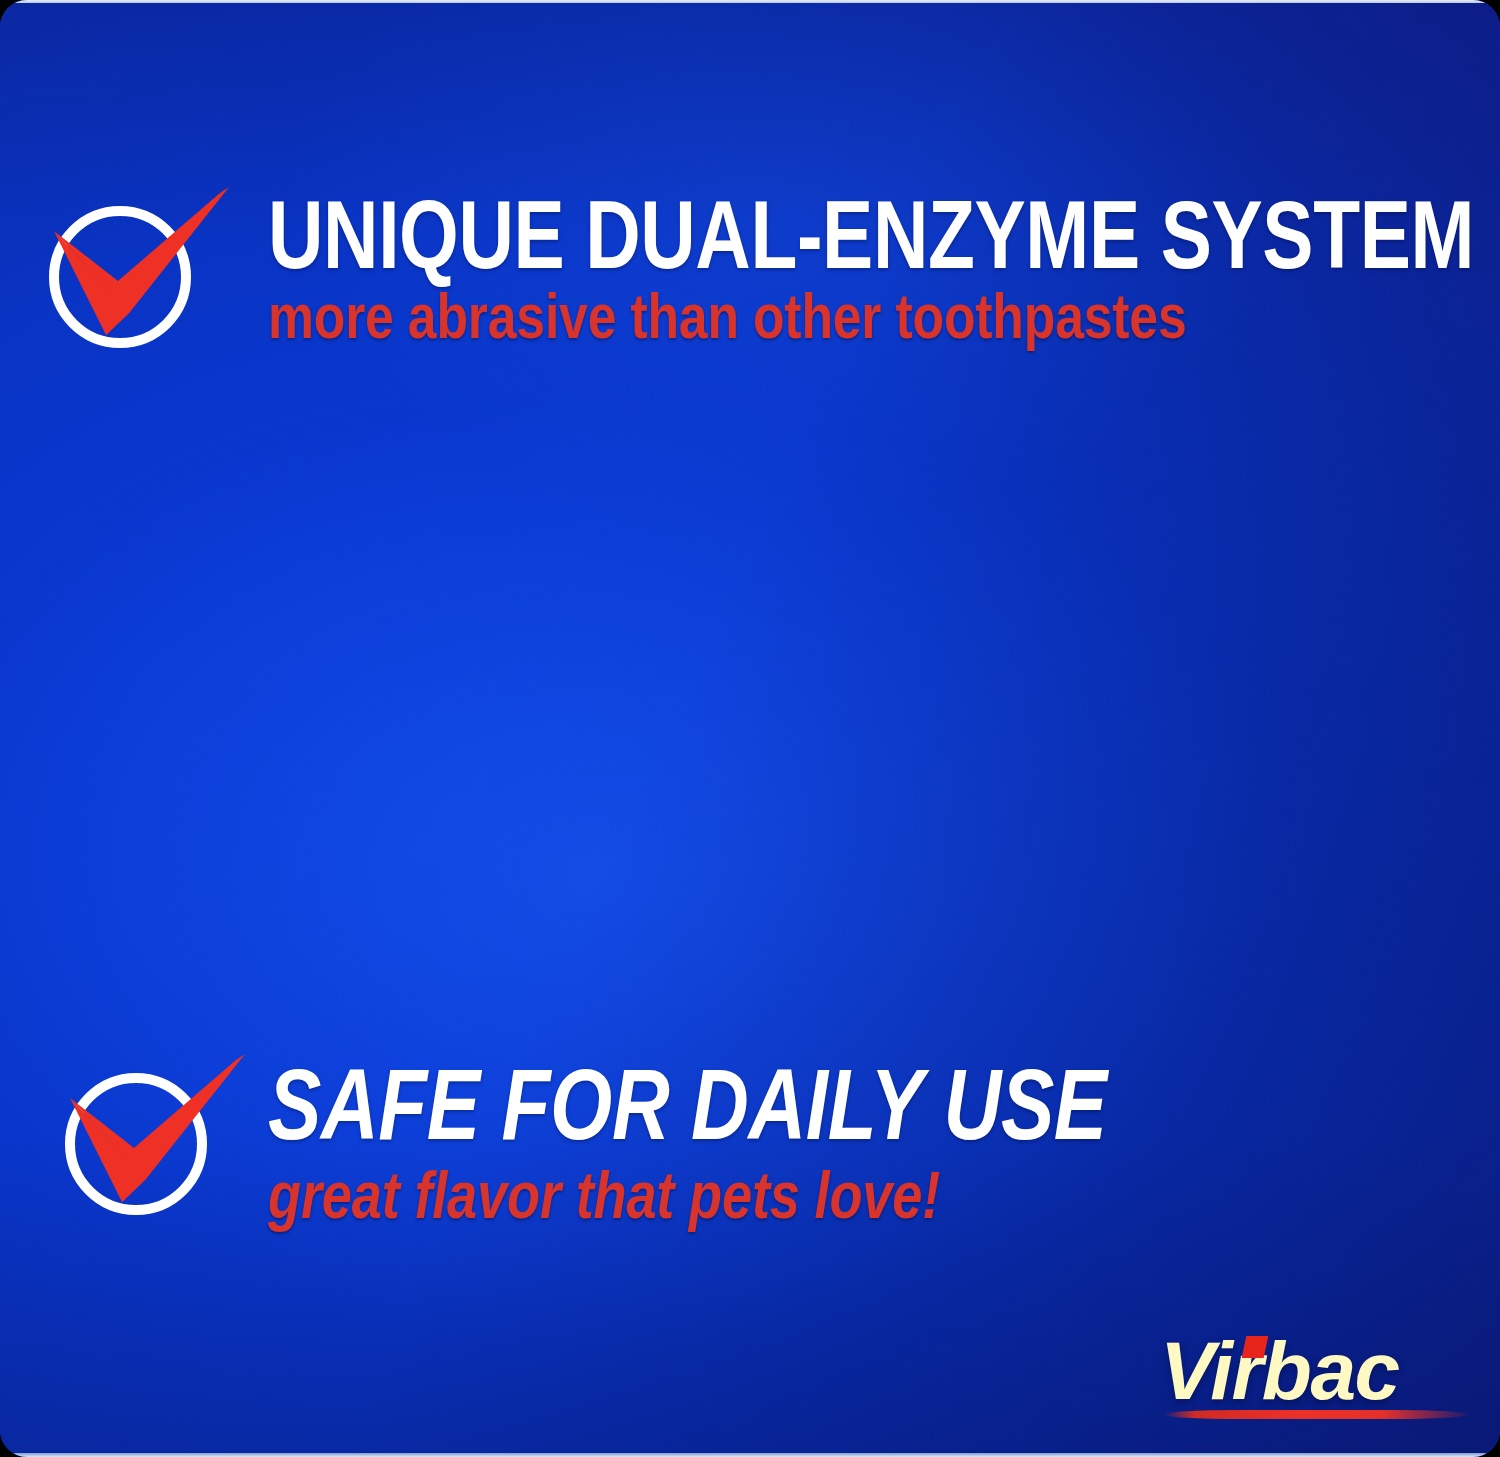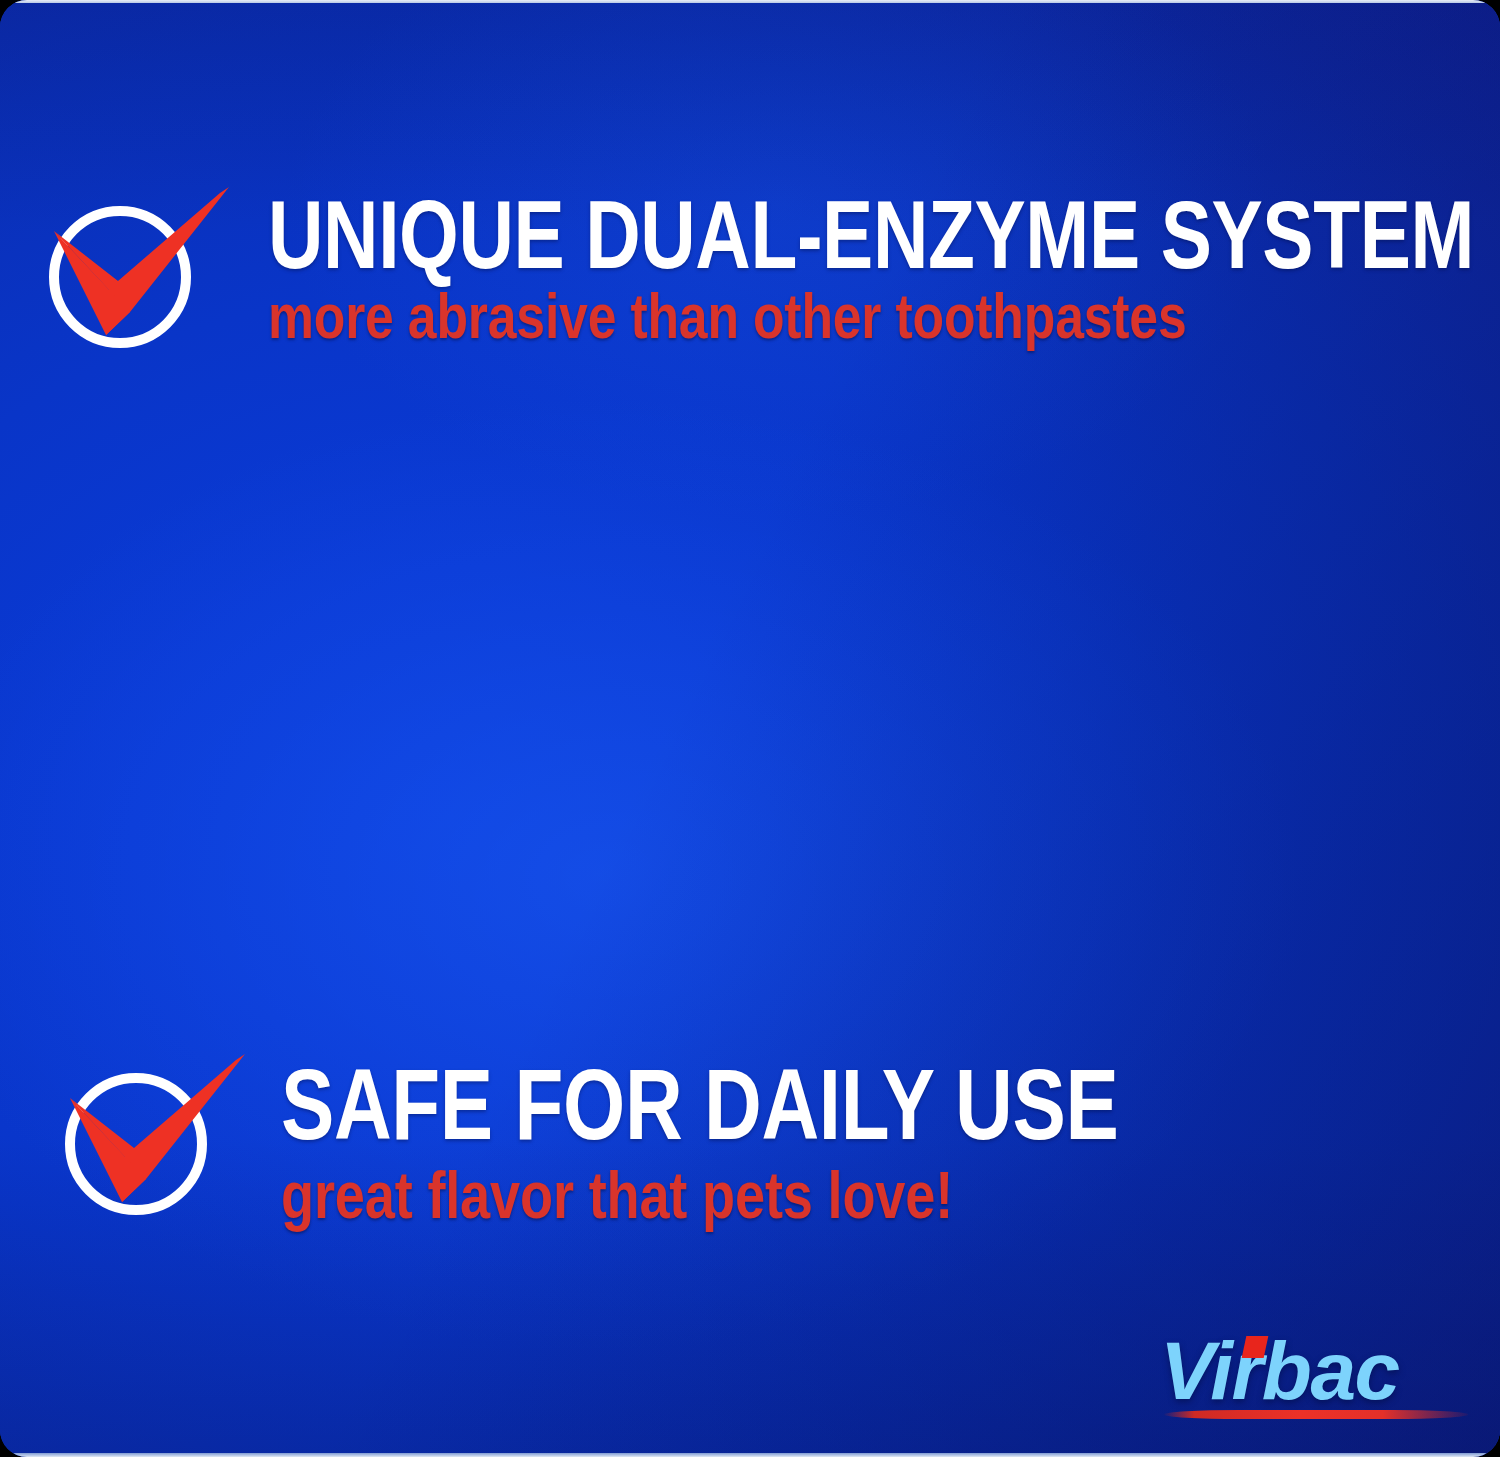--- a/index.html
+++ b/index.html
@@ -86,21 +86,21 @@
   .feature-row.r3 .check-icon { left: 60px; }
   .check-icon svg { display: block; width: 200px; height: 200px; overflow: visible; }
 
   
   .feature-text {
     position: absolute;
     top: 6px;
   }
   .feature-row.r1 .feature-text { left: 268px; }
   .feature-row.r2 .feature-text { left: 270px; }
-  .feature-row.r3 .feature-text { left: 281px; }
+  .feature-row.r3 .feature-text { left: 268px; font-style: italic; }
 
   .headline {
     margin: 0;
     color: #ffffff;
     font-family: "Liberation Sans Narrow", "Liberation Sans", sans-serif;
     font-weight: 700;
     font-size: 96px;
     line-height: 0.92;
     letter-spacing: -0.5px;
     white-space: nowrap;
@@ -134,21 +134,21 @@
     top: 1330px;
     width: 312px;
     height: 96px;
     z-index: 30;
   }
   .brand-wordmark {
     position: absolute;
     left: 0;
     top: 0;
     width: 100%;
-    color: #7dd3fc;
+    color: #fef9c3;
     font-family: "Liberation Sans", sans-serif;
     font-weight: 700;
     font-style: italic;
     font-size: 82px;
     line-height: 1.0;
     letter-spacing: -1.5px;
     white-space: nowrap;
     text-shadow: 0 3px 6px rgba(2,10,60,0.5);
   }
   .brand-dot {

